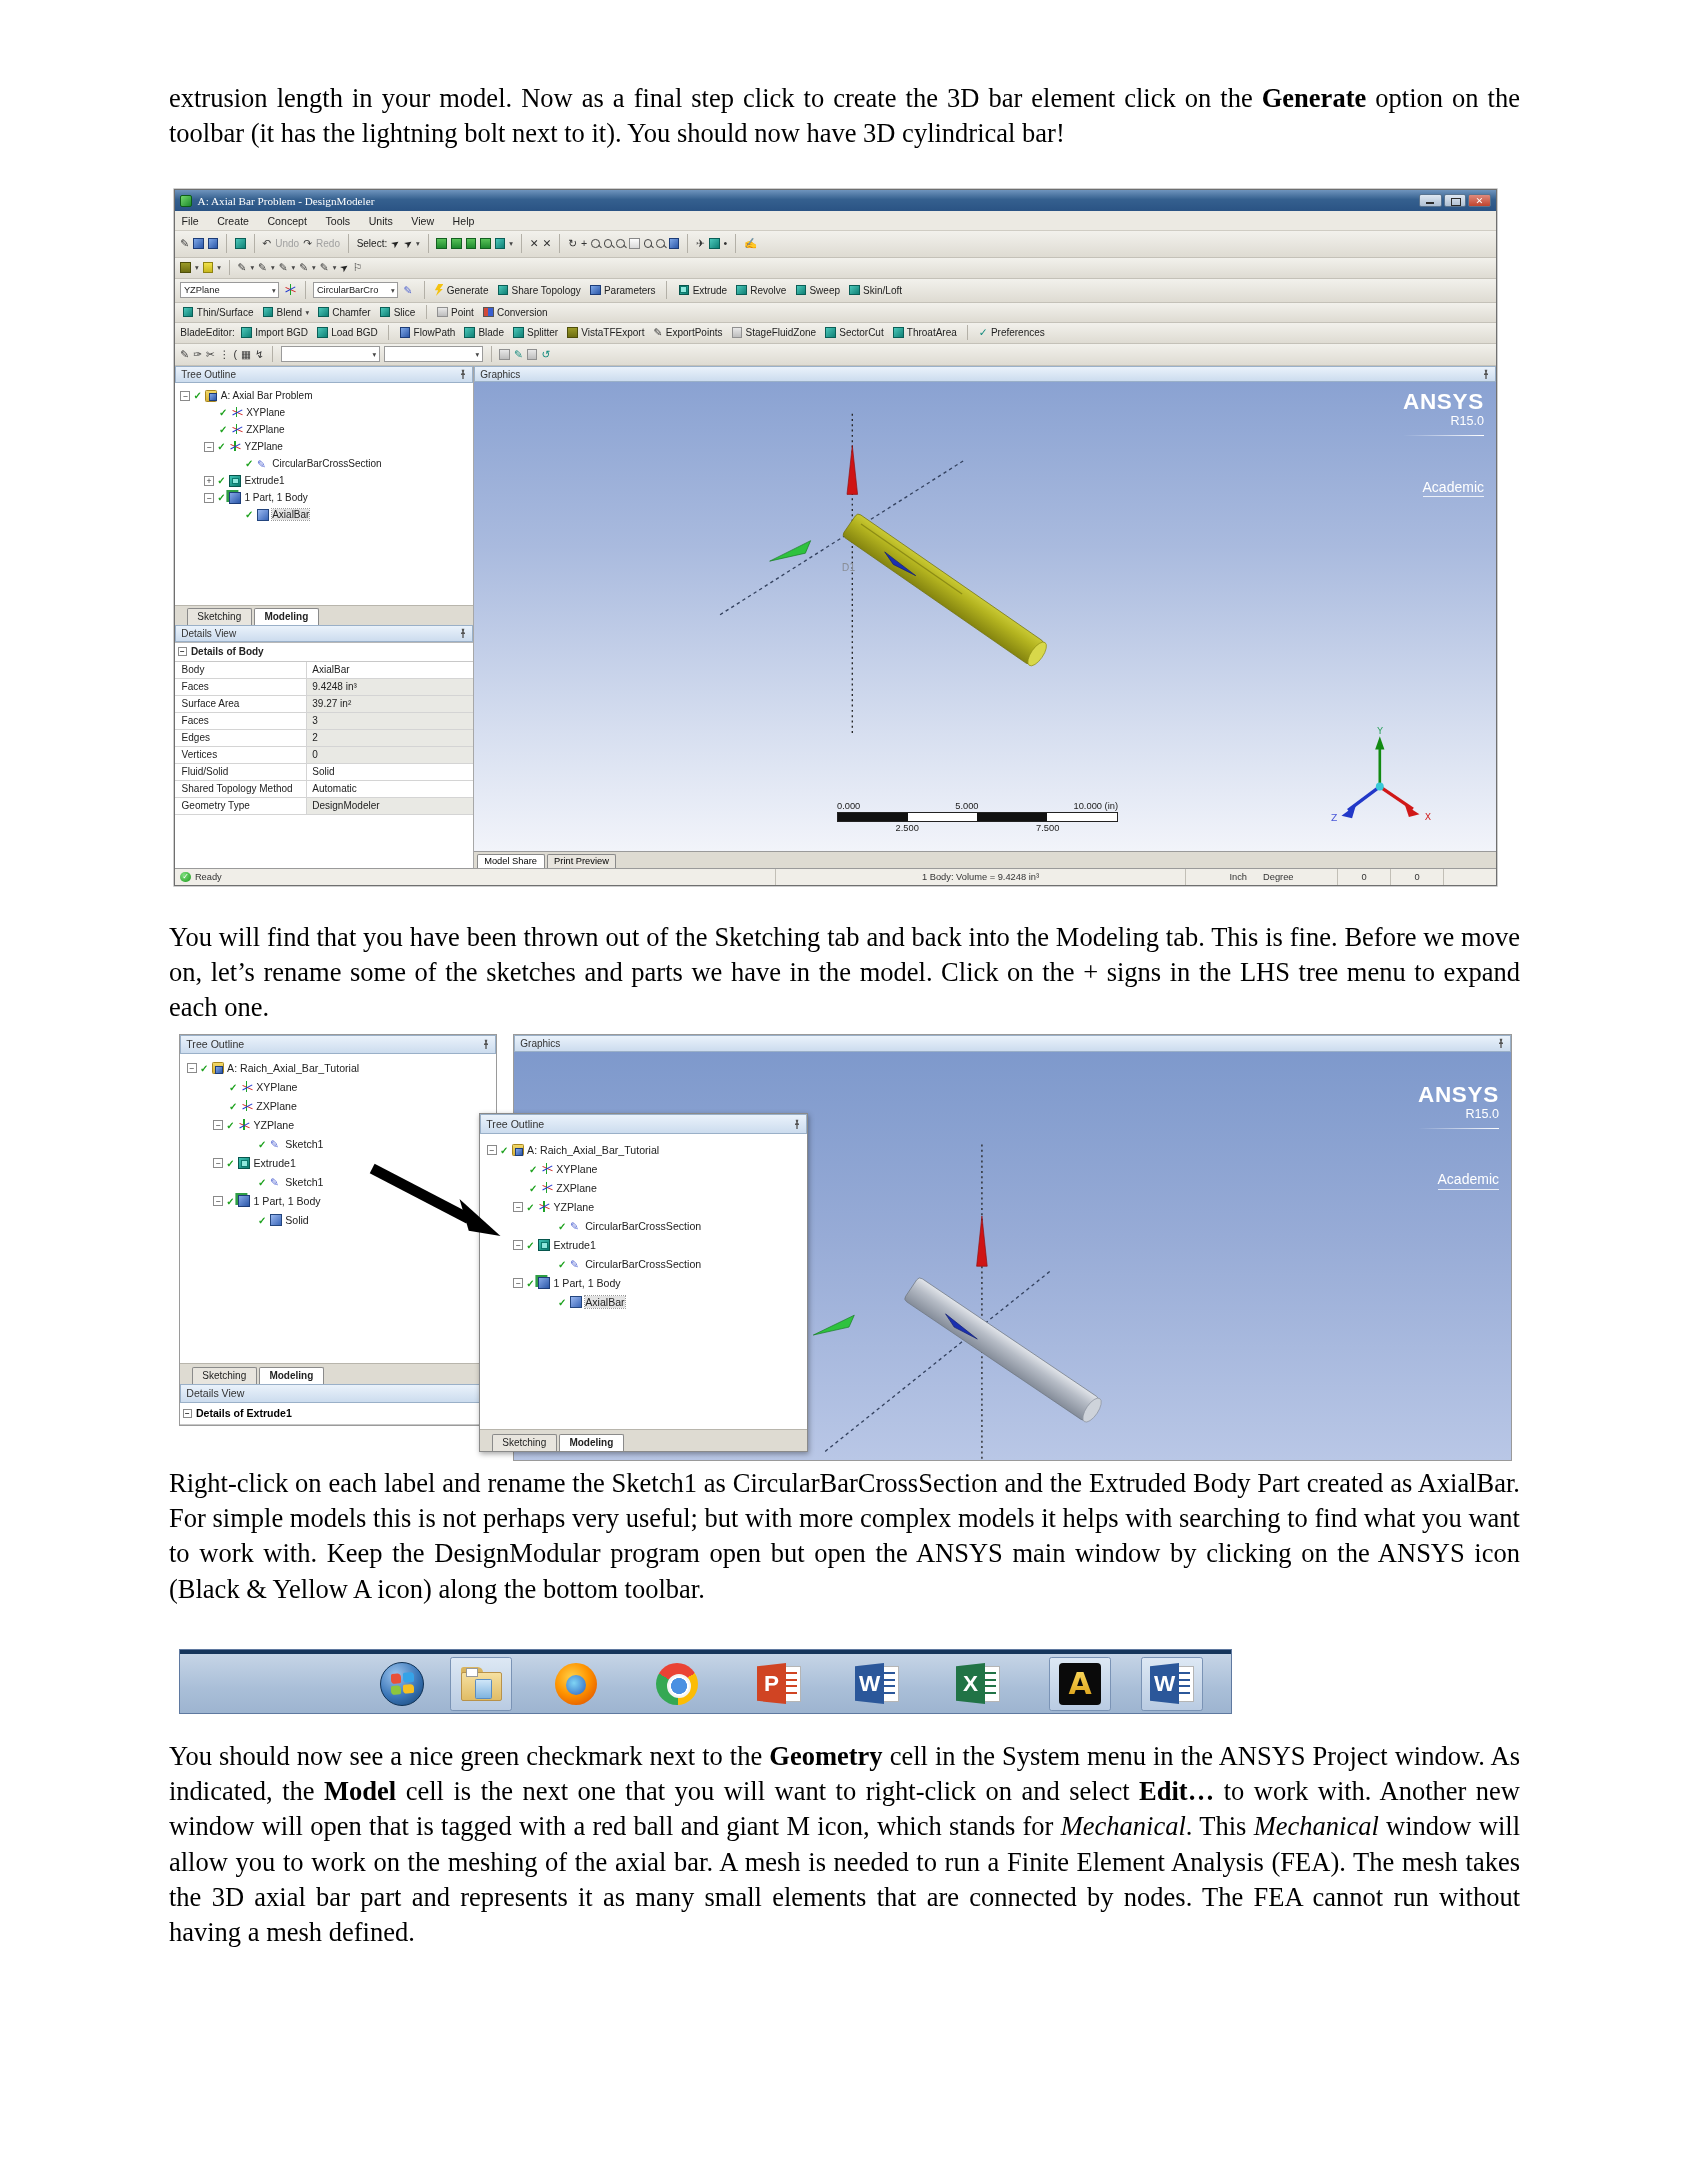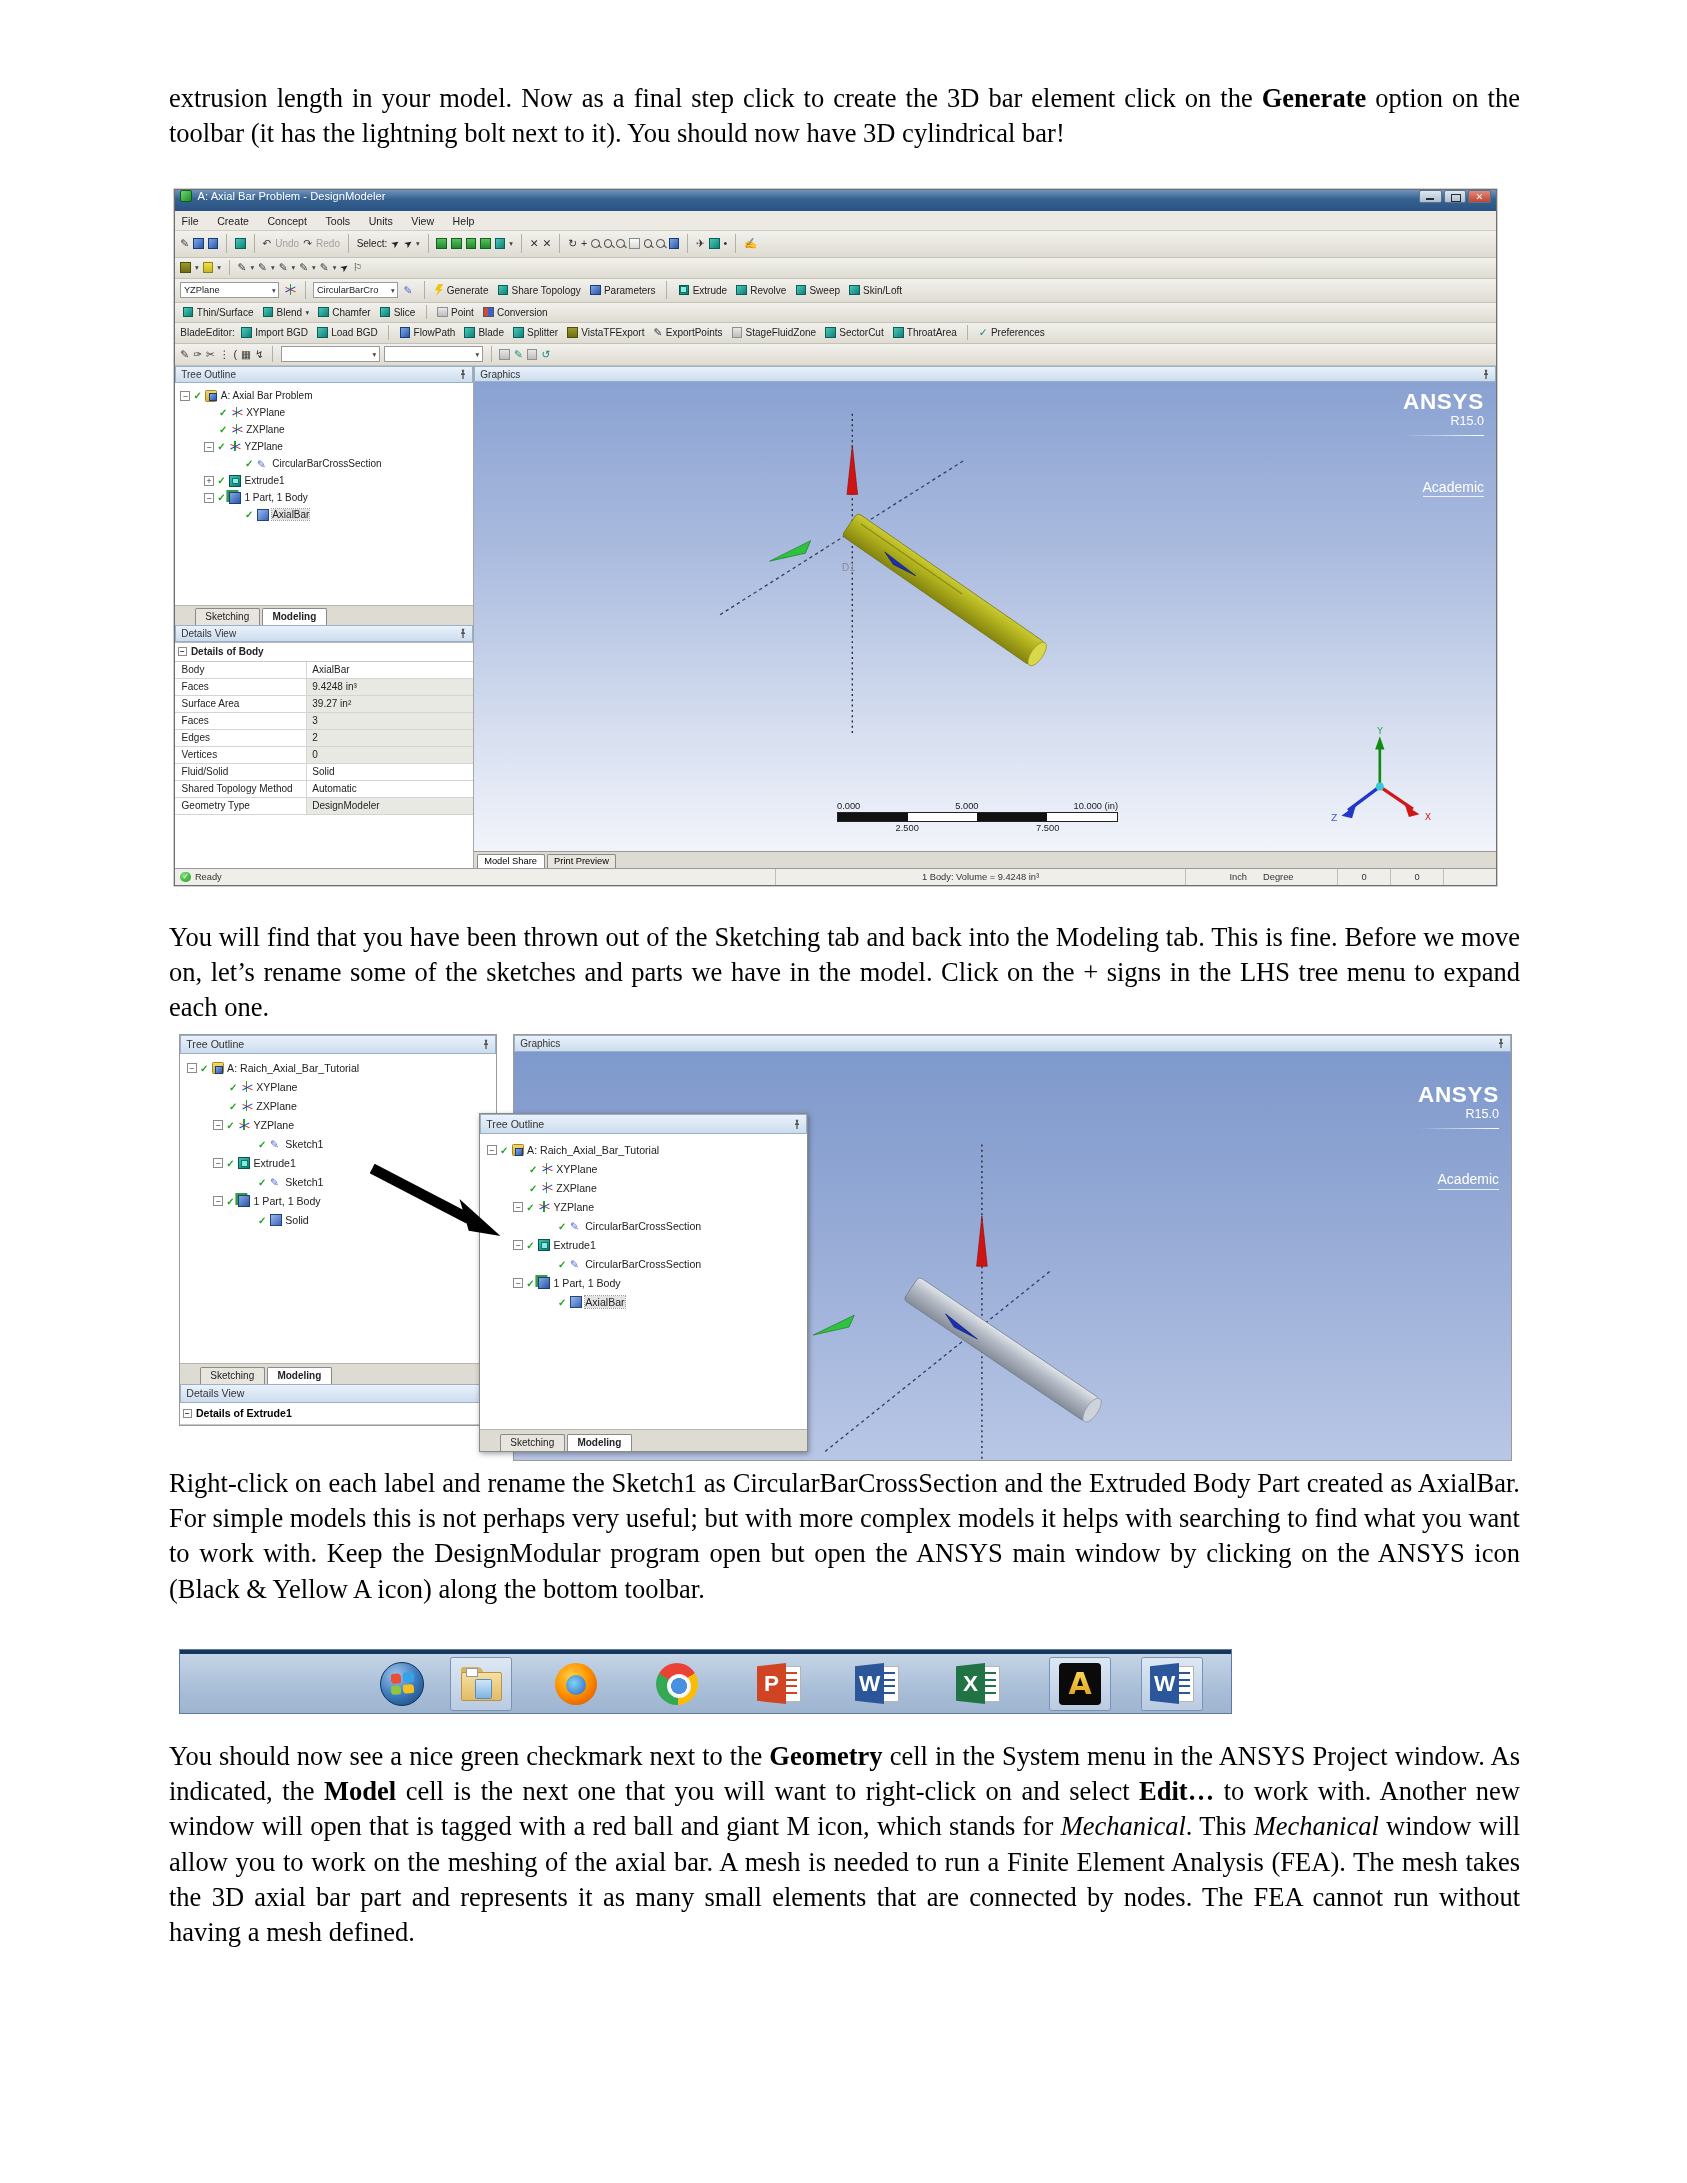--- a/index.html
+++ b/index.html
@@ -8,21 +8,21 @@
   #page { position:absolute; inset:0; background:#fff; overflow:hidden; }
 
   
   .para { position:absolute; left:169px; width:1351px; font-family:"Liberation Serif", serif;
           font-size:26.5px; line-height:1.33; color:#000; text-align:justify; }
   .para .b { font-weight:bold; }
   .para .i { font-style:italic; }
 
   
   .window { position:absolute; background:#e9e6df; border:0.7px solid #6f6f6f; box-shadow:0 0 0 0.7px #b9b9b9; display:flex; flex-direction:column; }
-  .titlebar { height:21px; background:linear-gradient(#6f94bd,#35608f 45%,#2a5384); display:flex; padding:0 5.3px; color:#fff; font-size:11.2px; flex:0 0 auto; }
+  .titlebar { height:21px; background:linear-gradient(#6f94bd,#35608f 45%,#2a5384); display:flex; align-items:center; padding:0 5.3px; color:#fff; font-size:11.2px; flex:0 0 auto;font-family:Liberation Serif, serif; }
   .appico { width:12px; height:12px; border-radius:2px; background:linear-gradient(135deg,#74d86d,#1d8b2c); border:0.7px solid #0d5c18; margin-right:5.3px; }
   .wbtns { margin-left:auto; display:flex; gap:2px; }
   .wbtn { width:22.5px; height:13.2px; border:0.7px solid #5a748f; border-radius:2px; background:linear-gradient(#dfe8f2,#aebfd2); position:relative; }
   .wbtn.close { background:linear-gradient(#e08a7c,#c0442e); }
   .wbtn.min::after { content:""; position:absolute; left:6px; bottom:2.6px; width:8px; height:2px; background:#2c2c2c; }
   .wbtn.max::after { content:""; position:absolute; left:6.6px; top:2.6px; width:8px; height:6.6px; border:1.3px solid #2c2c2c; }
   .wbtn.close::after { content:"✕"; position:absolute; left:0; right:0; top:0; text-align:center; font-size:9.3px; color:#fff; line-height:13.2px; }
 
   .menubar { height:20px; background:#eceae3; border-bottom:0.7px solid #cfccc3; display:flex; align-items:center; padding:0 6.6px; gap:18.5px; font-size:10.6px; color:#222; flex:0 0 auto; }
   .tbar { background:linear-gradient(#f2f1ec,#dedbd2); border-bottom:0.7px solid #c4c1b8; display:flex; align-items:center; padding:0 5.3px; gap:4px; font-size:10px; color:#222; flex:0 0 auto; }
@@ -72,21 +72,21 @@
   .ti-plane i.a { left:5.3px; top:0; width:1.3px; height:10.6px; }
   .ti-plane i.b { left:0.7px; top:5.3px; width:10.6px; height:1.3px; background:#d02020; transform:rotate(24deg); }
   .ti-plane i.c { left:0.7px; top:5.3px; width:10.6px; height:1.3px; background:#2038d0; transform:rotate(-28deg); }
   .ti-sketch { color:#4a5fd0; font-size:10.6px; line-height:12px; }
   .ti-sketch::before { content:"✎"; }
   .ti-extrude { background:linear-gradient(135deg,#3fc4b4,#0c7a6e); border:0.7px solid #07564d; }
   .ti-extrude::after { content:""; position:absolute; right:1.3px; bottom:1.3px; width:4.6px; height:4.6px; background:#8fe8dd; border:0.7px solid #0c7a6e; }
   .ti-part { background:linear-gradient(135deg,#86a8e8,#2b57a8); border:0.7px solid #1c3c78; box-shadow:-2.6px -2px 0 #2f9e46; }
   .ti-body { background:linear-gradient(135deg,#9ab8f0,#3a66b8); border:0.7px solid #23457e; }
 
-  .tabsrow { height:20px; background:#dedbd2; display:flex; align-items:flex-end; padding-left:20px; gap:2.6px; border-top:0.7px solid #b8b5ac; flex:0 0 auto; }
+  .tabsrow { height:20px; background:#dedbd2; display:flex; align-items:flex-end; padding-left:12px; gap:2.6px; border-top:0.7px solid #b8b5ac; flex:0 0 auto; }
   .tab { font-size:10px; color:#222; border:0.7px solid #8a8a8a; border-bottom:0; background:#e8e5de; padding:2px 9.3px 2.6px; border-radius:2px 2px 0 0; }
   .tab.active { background:#fff; font-weight:bold; }
 
   
   .dtable { border-top:0.7px solid #b8b8b8; font-size:10px; color:#222; flex:0 0 auto; }
   .drow { display:flex; height:17px; border-bottom:0.7px solid #d4d4d4; align-items:center; }
   .drow .c1 { width:132px; padding-left:6.6px; border-right:0.7px solid #d4d4d4; height:100%; display:flex; align-items:center; background:#fff; }
   .drow .c2 { flex:1; padding-left:5.3px; height:100%; display:flex; align-items:center; background:#fff; }
   .drow.g .c2 { background:#e9e9e4; }
   .dgroup { display:flex; align-items:center; height:18.5px; font-weight:bold; background:#fff; border-bottom:0.7px solid #c8c8c8; padding-left:2.6px; gap:4px; }

